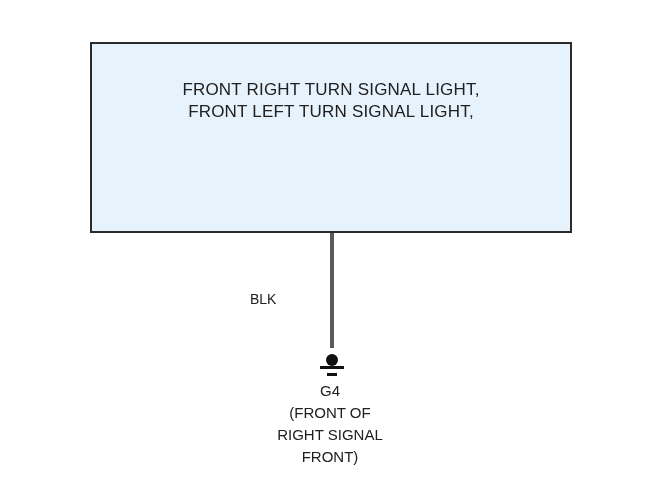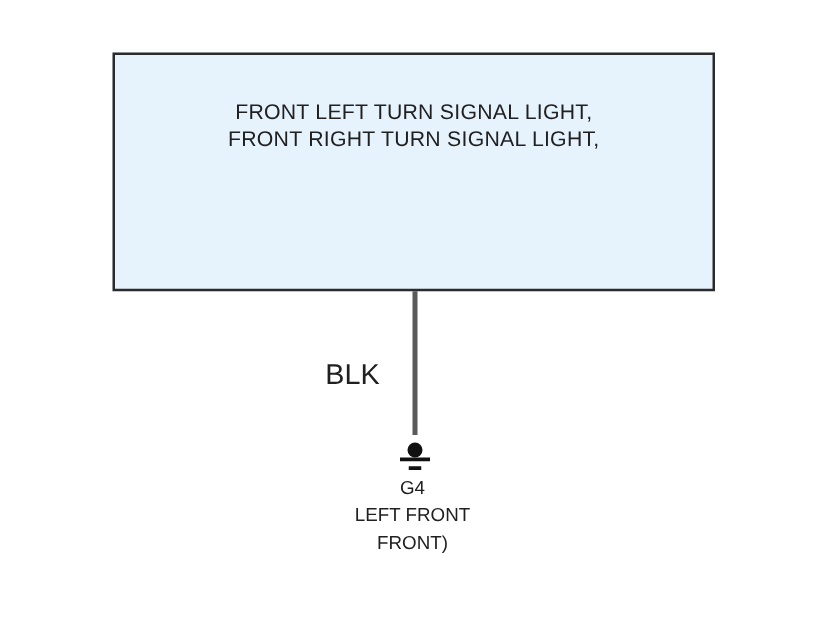--- a/index.html
+++ b/index.html
@@ -35,22 +35,22 @@
     top: 233px;
     width: 4px;
     height: 115px;
     background: #5a5a5a;
   }
   .wire-label {
     position: absolute;
     left: 250px;
     top: 291px;
     width: 64px;
-    text-align: center;
-    font-size: 23px;
+    text-align: left;
+    font-size: 14px;
     line-height: 17px;
   }
   .ground-symbol { position: absolute; left: 0; top: 0; }
   .gnd-circle {
     position: absolute;
     left: 326px;
     top: 354px;
     width: 12px;
     height: 12px;
     border-radius: 50%;
@@ -82,34 +82,35 @@
     line-height: 22px;
   }
 </style>
 </head>
 <body>
 
 <div class="canvas">
 
   <div class="component-box">
     <div class="box-text">
+      <div>FRONT RIGHT TURN SIGNAL LIGHT,</div>
       <div>FRONT LEFT TURN SIGNAL LIGHT,</div>
-      <div>FRONT RIGHT TURN SIGNAL LIGHT,</div>
     </div>
   </div>
 
   <div class="wire"></div>
 
   <div class="wire-label">BLK</div>
 
   <div class="ground-symbol">
     <div class="gnd-circle"></div>
     <div class="gnd-bar-wide"></div>
     <div class="gnd-bar-short"></div>
   </div>
 
   <div class="ground-label">
     <div>G4</div>
-    <div>LEFT FRONT</div>
+    <div>(FRONT OF</div>
+    <div>RIGHT SIGNAL</div>
     <div>FRONT)</div>
   </div>
 
 </div>
 
 </body></html>

